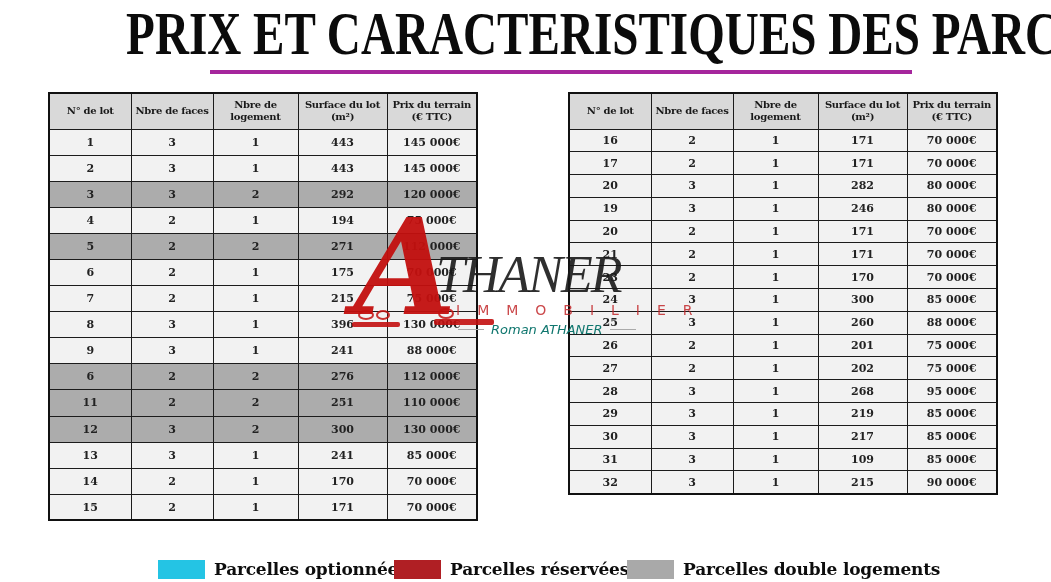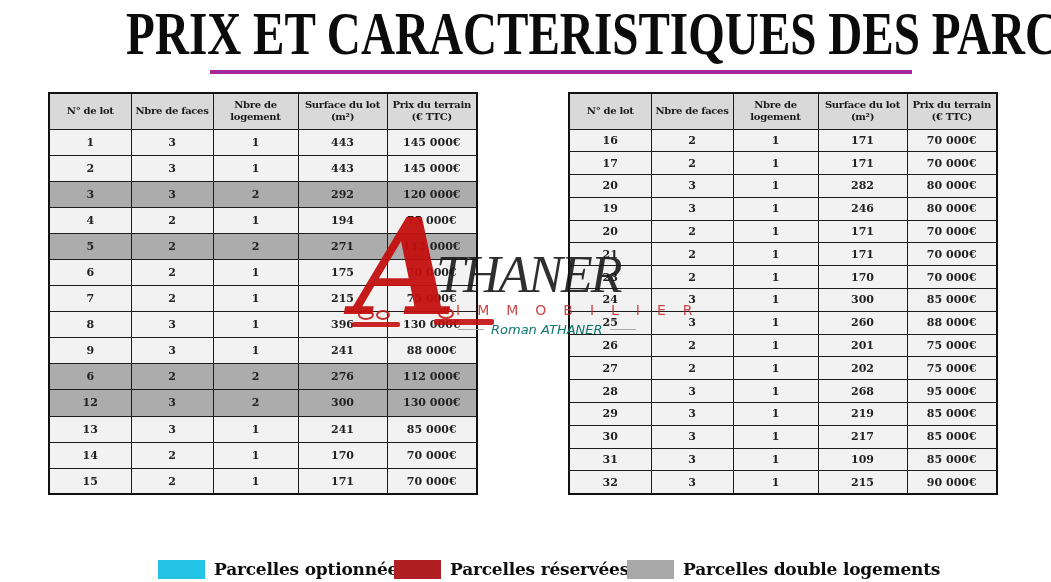--- a/index.html
+++ b/index.html
@@ -178,20 +178,27 @@
           <td>1</td>
           <td>241</td>
           <td>88 000€</td>
         </tr>
         <tr class="double">
           <td>6</td>
           <td>2</td>
           <td>2</td>
           <td>276</td>
           <td>112 000€</td>
+        </tr>
+        <tr class="double">
+          <td>11</td>
+          <td>2</td>
+          <td>2</td>
+          <td>251</td>
+          <td>110 000€</td>
         </tr>
         <tr class="double">
           <td>12</td>
           <td>3</td>
           <td>2</td>
           <td>300</td>
           <td>130 000€</td>
         </tr>
         <tr>
           <td>13</td>

